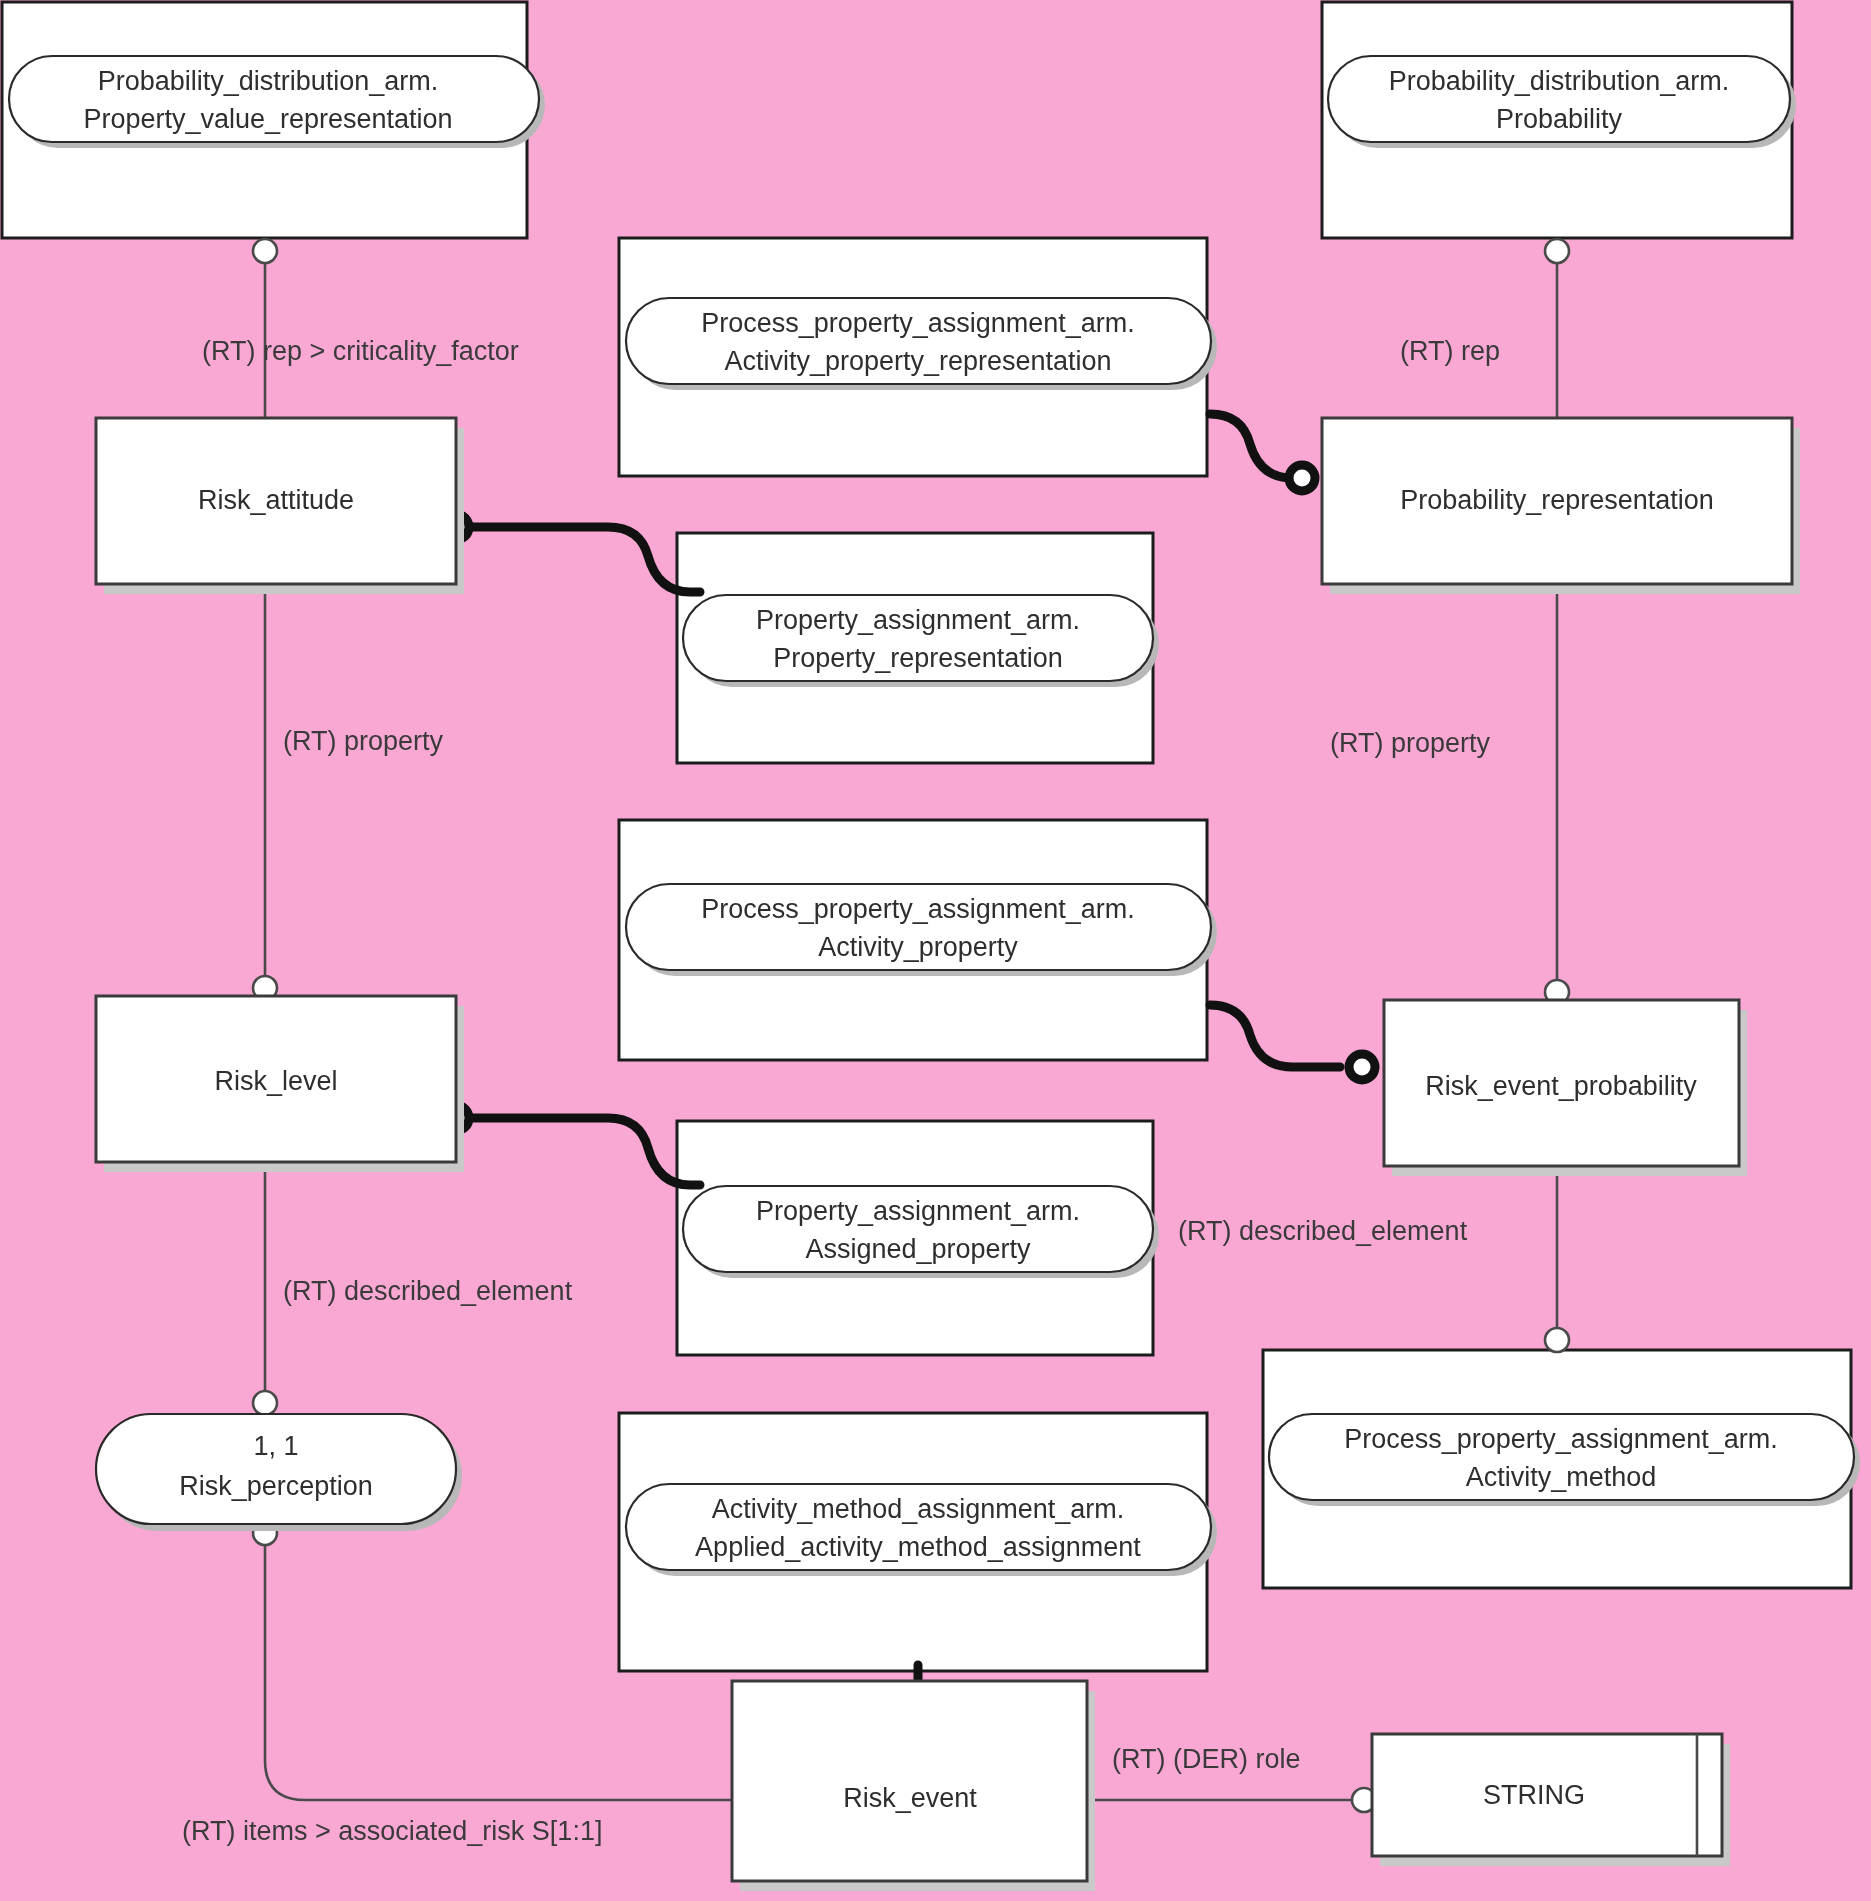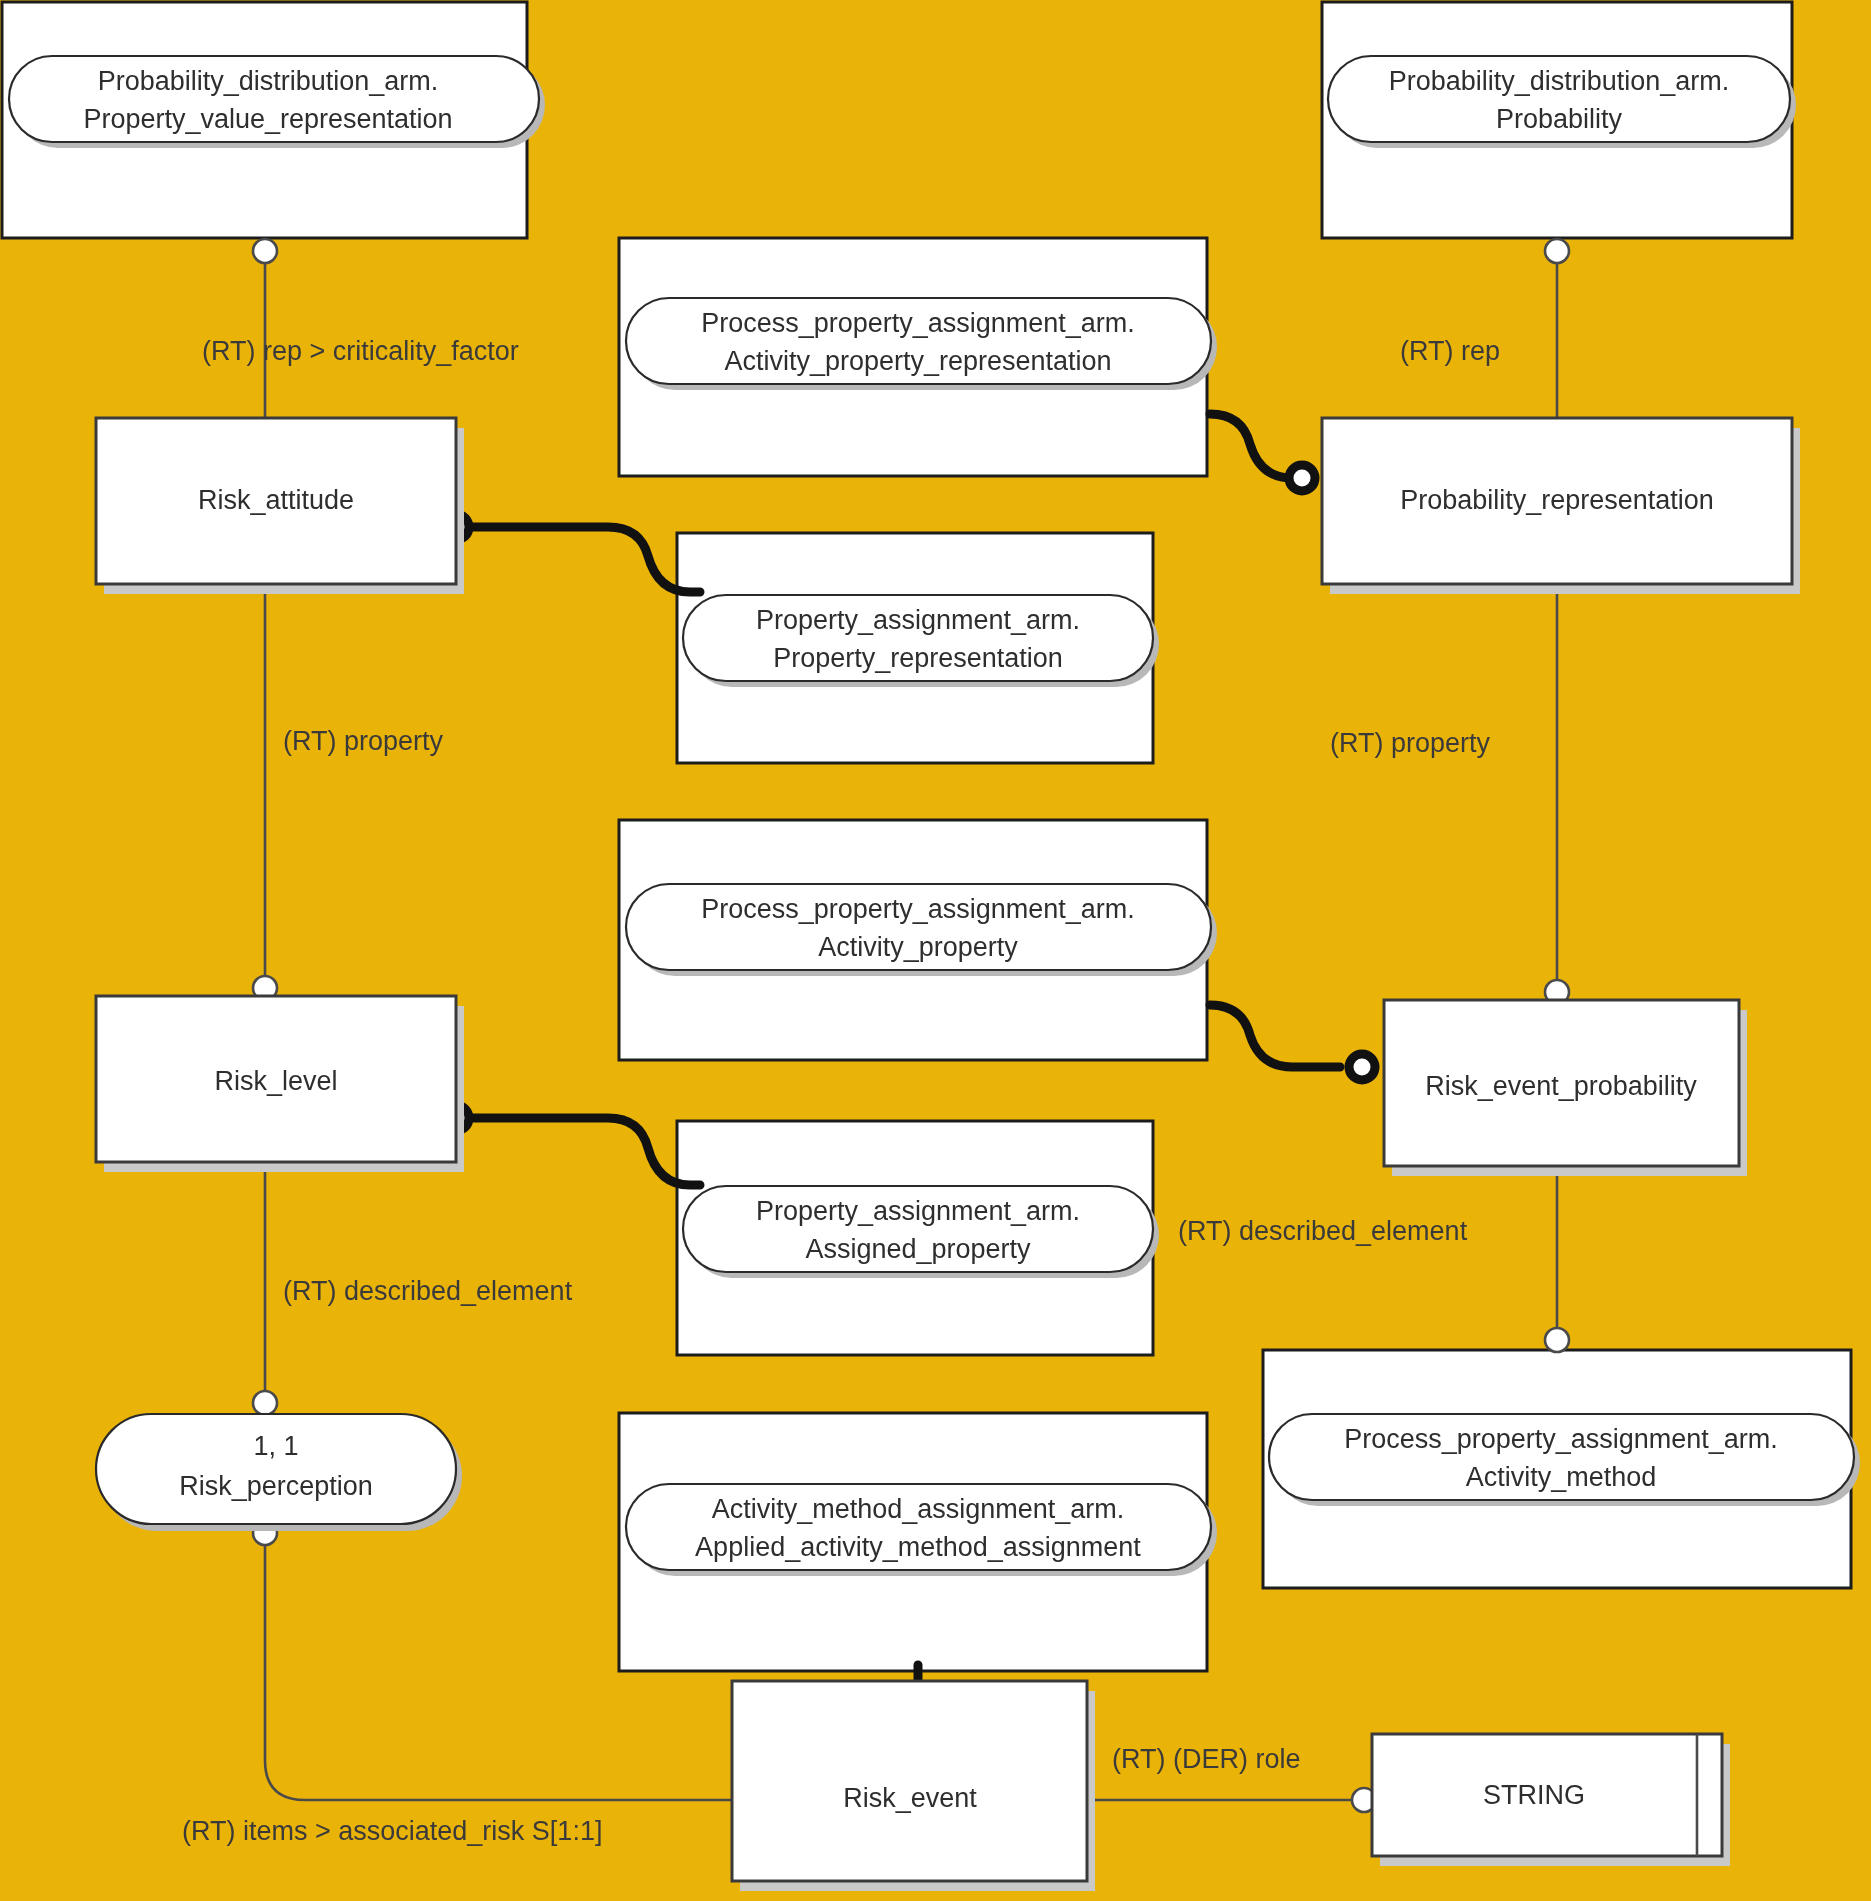--- a/index.html
+++ b/index.html
@@ -4,21 +4,21 @@
 <style>
   html, body {
     margin: 0;
     padding: 0;
     background: #ffffff;
   }
   #canvas-wrap {
     position: relative;
     width: 1871px;
     height: 1901px;
-    background: #eab308;
+    background: #f9a8d4;
     font-family: "Liberation Sans", sans-serif;
     overflow: hidden;
     text-align: right;
   }
   svg#diagram {
     position: absolute;
     left: 0; top: 0;
     width: 1871px;
     height: 1901px;
     display: block;

